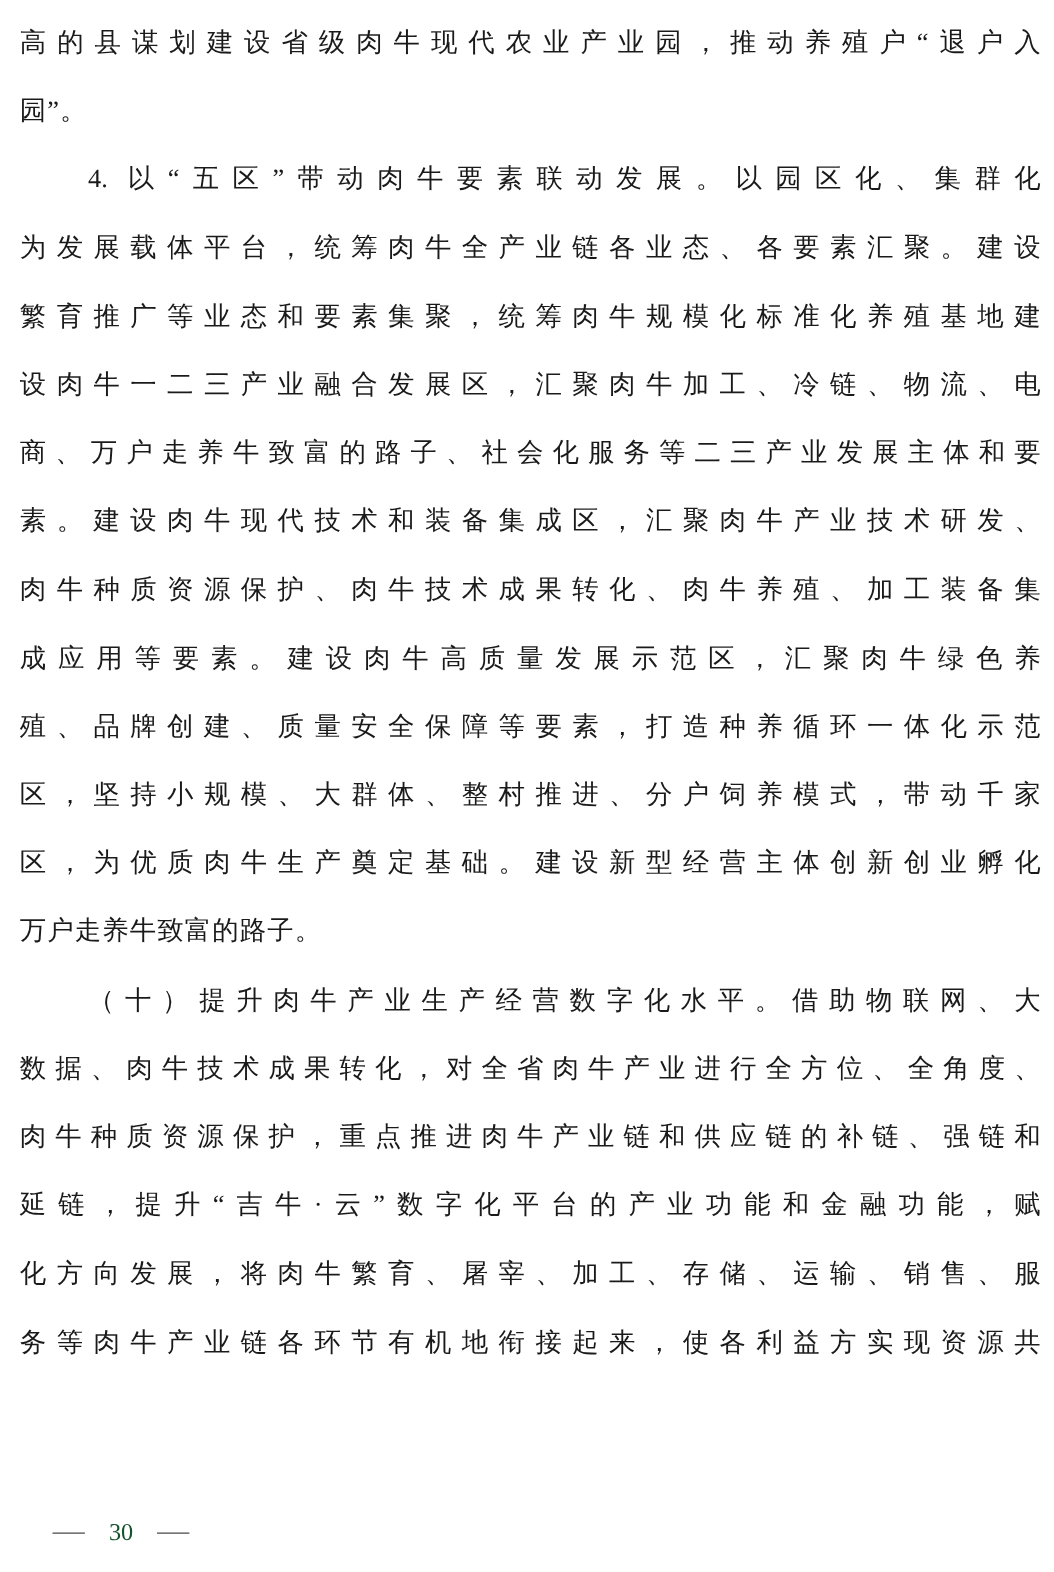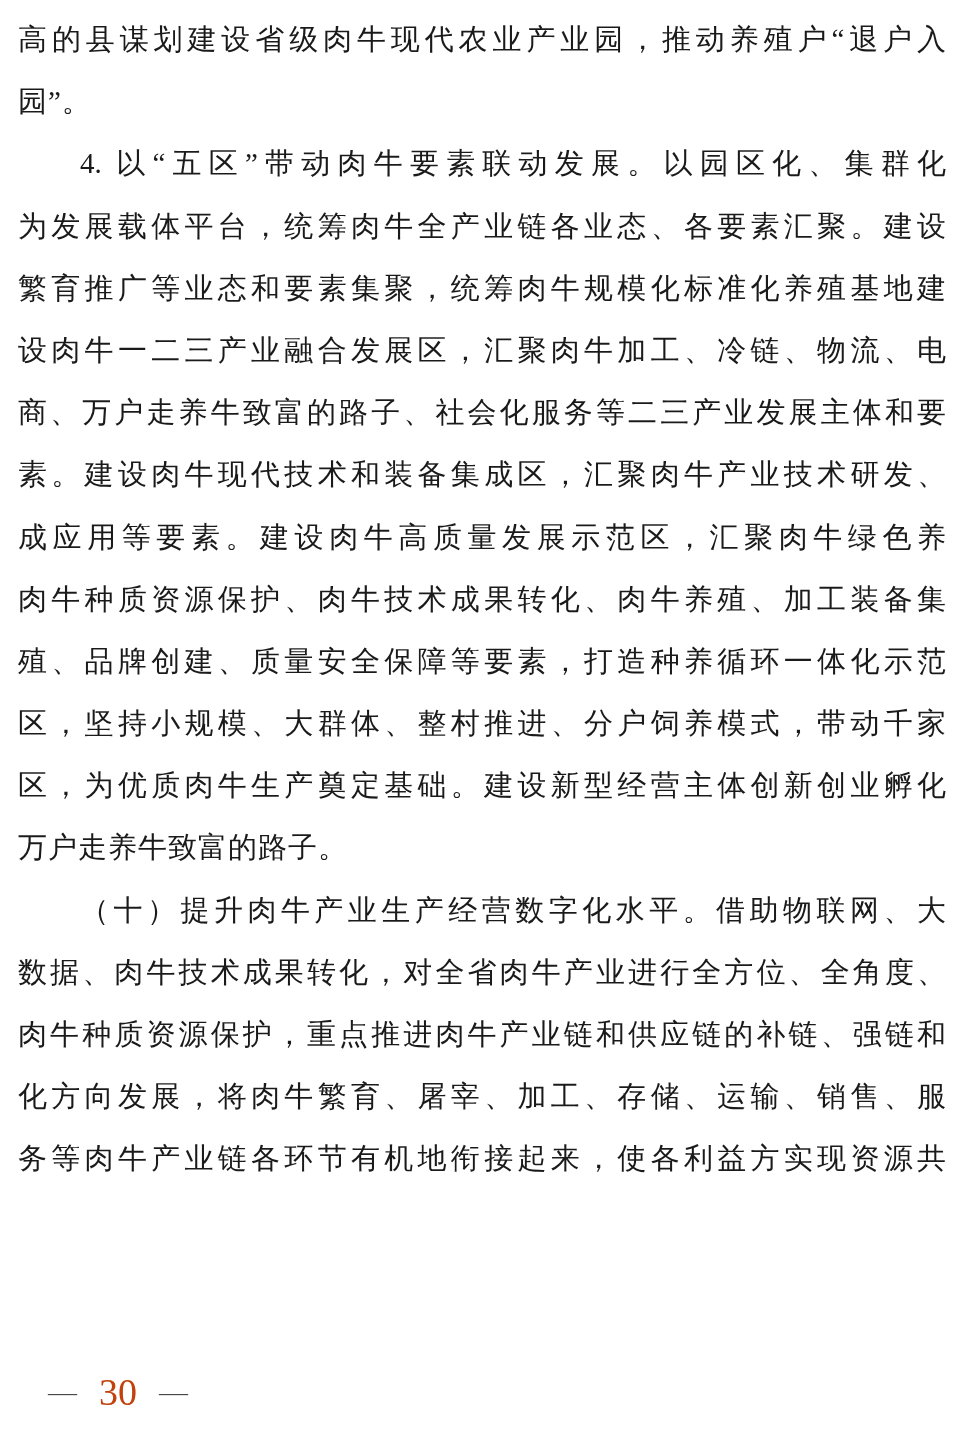--- a/index.html
+++ b/index.html
@@ -18,21 +18,21 @@
   }
   .text-body {
     position: absolute;
     top: 8px;
     left: 18px;
     right: 12px;
   }
   .line {
     height: 62.2px;
     line-height: 62.2px;
-    font-size: 29px;
+    font-size: 24px;
     text-align: justify;
     text-align-last: justify;
     text-justify: inter-character;
     overflow: hidden;
   }
   .line.indent {
     text-indent: 62px;
   }
   .line.para-end {
     text-align: left;
@@ -47,47 +47,48 @@
     align-items: center;
     font-size: 29px;
     line-height: 29px;
   }
   .footer .dash {
     color: #4a4a4a;
     transform: scaleY(0.8);
     letter-spacing: 0;
   }
   .footer .pagenum {
-    color: #c2410c;
+    color: #14532d;
     margin: 0 22px;
-    font-size: 38px;
+    font-size: 22px;
   }
 </style>
 </head>
 <body>
 
 <div class="page" style="background: rgb(255, 255, 255); color: rgb(26, 26, 26);">
   <div class="text-body" id="text-body">
       <div class="line">高的县谋划建设省级肉牛现代农业产业园，推动养殖户“退户入</div>
       <div class="line para-end">园”。</div>
       <div class="line indent">4. 以“五区”带动肉牛要素联动发展。以园区化、集群化</div>
       <div class="line">为发展载体平台，统筹肉牛全产业链各业态、各要素汇聚。建设</div>
       <div class="line">繁育推广等业态和要素集聚，统筹肉牛规模化标准化养殖基地建</div>
       <div class="line">设肉牛一二三产业融合发展区，汇聚肉牛加工、冷链、物流、电</div>
       <div class="line">商、万户走养牛致富的路子、社会化服务等二三产业发展主体和要</div>
       <div class="line">素。建设肉牛现代技术和装备集成区，汇聚肉牛产业技术研发、</div>
+      <div class="line">肉牛种质资源保护、肉牛技术成果转化、肉牛养殖、加工装备集</div>
       <div class="line">成应用等要素。建设肉牛高质量发展示范区，汇聚肉牛绿色养</div>
-      <div class="line">肉牛种质资源保护、肉牛技术成果转化、肉牛养殖、加工装备集</div>
       <div class="line">殖、品牌创建、质量安全保障等要素，打造种养循环一体化示范</div>
       <div class="line">区，坚持小规模、大群体、整村推进、分户饲养模式，带动千家</div>
       <div class="line">区，为优质肉牛生产奠定基础。建设新型经营主体创新创业孵化</div>
       <div class="line para-end">万户走养牛致富的路子。</div>
       <div class="line indent">（十）提升肉牛产业生产经营数字化水平。借助物联网、大</div>
       <div class="line">数据、肉牛技术成果转化，对全省肉牛产业进行全方位、全角度、</div>
       <div class="line">肉牛种质资源保护，重点推进肉牛产业链和供应链的补链、强链和</div>
+      <div class="line">延链，提升“吉牛·云”数字化平台的产业功能和金融功能，赋</div>
       <div class="line">化方向发展，将肉牛繁育、屠宰、加工、存储、运输、销售、服</div>
       <div class="line">务等肉牛产业链各环节有机地衔接起来，使各利益方实现资源共</div>
     </div>
   <div class="footer">
     <span class="dash">—</span>
     <span class="pagenum">30</span>
     <span class="dash">—</span>
   </div>
 </div>
 

